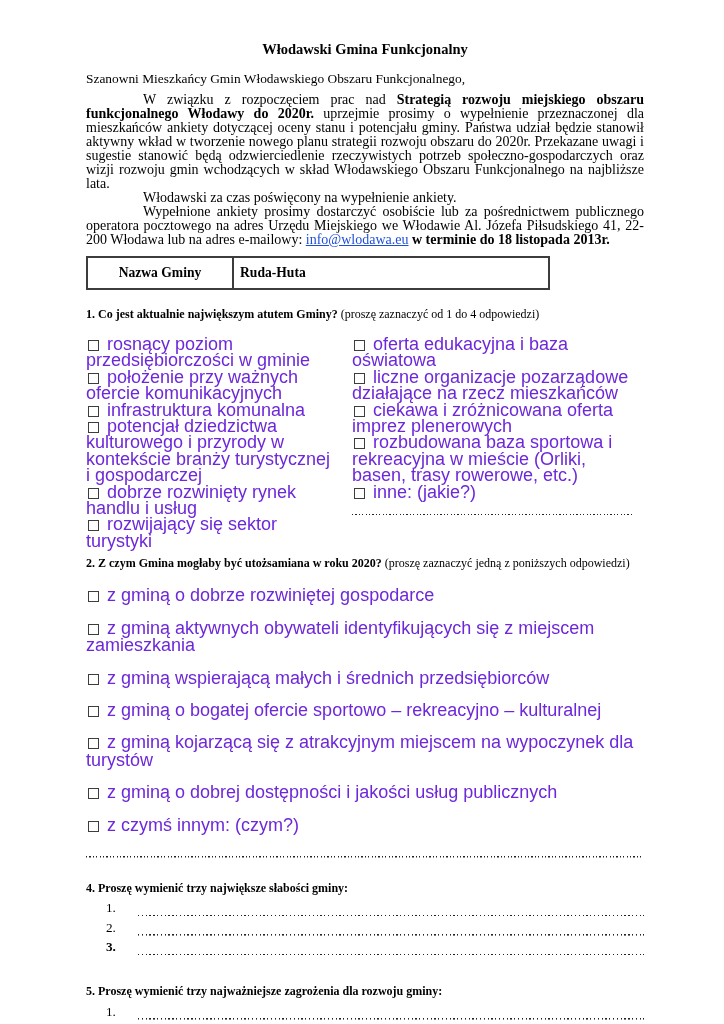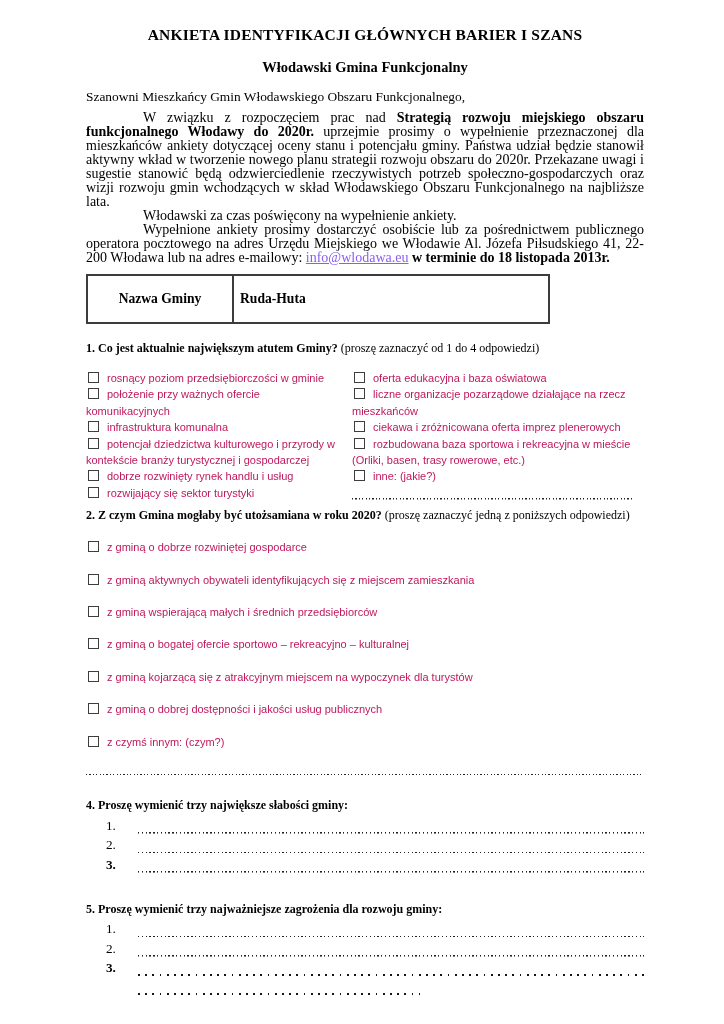--- a/index.html
+++ b/index.html
@@ -8,35 +8,35 @@
   .page{width:724px;height:1024px;position:relative;background:#fff;}
   .content{padding:26px 80px 0 86px;}
 
   .doc-title{text-align:center;font-weight:bold;font-size:15.5px;margin:0 0 0 0;letter-spacing:.2px;}
   .doc-subtitle{text-align:center;font-weight:bold;font-size:14.5px;margin:15px 0 0 0;}
   .greeting{font-size:13.4px;margin:13px 0 0 0;}
 
   p.body-par{font-size:14px;line-height:14px;text-align:justify;margin:0;}
   p.first{margin-top:6px;}
   .ind{display:inline-block;width:57px;}
-  a.mail-link{color:#8b5cf6;text-decoration:underline;cursor:pointer;font-family:Liberation Serif, serif;}
+  a.mail-link{color:#1d4ed8;text-decoration:underline;cursor:pointer;font-family:Liberation Serif, serif;}
 
   table.gmina{border-collapse:collapse;margin:9px 0 0 0;width:464px;}
-  table.gmina td{border:2px solid #3c3c3c;font-size:13.6px;font-weight:bold;height:20px;padding:13px 6px;}
+  table.gmina td{border:2px solid #3c3c3c;font-size:13.6px;font-weight:bold;height:20px;padding:5px 6px;}
   td.g-label{width:132px;text-align:center;}
   td.g-value{text-align:left;padding-left:10px;border-radius:11px;}
 
   .q-head{font-size:12px;line-height:17px;text-align:justify;margin:16px 0 0 0;}
   .q-head b{font-weight:bold;}
   .q-head .hint{font-weight:normal;}
 
   .cols{display:flex;gap:14px;margin-top:13px;}
   .col-left{width:252px;flex:0 0 auto;}
   .col-right{flex:1 1 auto;min-width:0;}
-  .opt{font-family:"Liberation Sans","DejaVu Sans",sans-serif;font-size:11px;line-height:16.4px;color:#be185d;}
+  .opt{font-family:"Liberation Sans","DejaVu Sans",sans-serif;font-size:18px;line-height:16.4px;color:#6d28d9;}
   .opt2{line-height:17.4px;margin-top:15px;}
   .cb{display:inline-block;width:9px;height:9px;border:1.2px solid #3d3d3d;background:#fff;
       margin:0 8px 0 2px;vertical-align:-1px;}
 
   .dl{flex:1 1 auto;height:13px;
       background:repeating-linear-gradient(to right,#222 0,#222 1.3px,transparent 1.3px,transparent 3.8px)
       left bottom / 100% 1.6px no-repeat;}
   .dl-sparse{background:repeating-linear-gradient(to right,#161616 0,#161616 1.8px,transparent 1.8px,transparent 7.2px)
       left bottom / 100% 2px no-repeat;}
   .dotline-inline{height:12px;width:96%;margin-top:3px;
@@ -53,21 +53,20 @@
   .ans-row .dl{margin-left:14px;}
   .ans-cont{display:flex;margin:6px 0 0 52px;}
   .ans-cont .dl{flex:0 0 auto;width:282px;}
 </style>
 </head>
 <body>
 
 <div class="page">
   <div class="content">
 
-    <div class="doc-title">ANKIETA IDENTYFIKACJI GŁÓWNYCH BARIER I SZANS</div>
     <div class="doc-subtitle">Włodawski Gmina Funkcjonalny</div>
     <div class="greeting">Szanowni Mieszkańcy Gmin Włodawskiego Obszaru Funkcjonalnego,</div>
 
     <p class="body-par first"><span class="ind"></span><span>W związku z rozpoczęciem prac nad </span><b>Strategią rozwoju miejskiego obszaru funkcjonalnego Włodawy do 2020r.</b><span> uprzejmie prosimy o wypełnienie przeznaczonej dla mieszkańców ankiety dotyczącej oceny stanu i potencjału gminy. Państwa udział będzie stanowił aktywny wkład w tworzenie nowego planu strategii rozwoju obszaru do 2020r. Przekazane uwagi i sugestie stanowić będą odzwierciedlenie rzeczywistych potrzeb społeczno-gospodarczych oraz wizji rozwoju gmin wchodzących w skład Włodawskiego Obszaru Funkcjonalnego na najbliższe lata.</span></p>
 
     <p class="body-par"><span class="ind"></span><span>Włodawski za czas poświęcony na wypełnienie ankiety.</span></p>
 
     <p class="body-par"><span class="ind"></span><span>Wypełnione ankiety prosimy dostarczyć osobiście lub za pośrednictwem publicznego operatora pocztowego na adres Urzędu Miejskiego we Włodawie Al. Józefa Piłsudskiego 41, 22-200 Włodawa lub na adres e-mailowy: </span><a class="mail-link">info@wlodawa.eu</a><b> w terminie do 18 listopada 2013r.</b></p>
 
     <table class="gmina">

